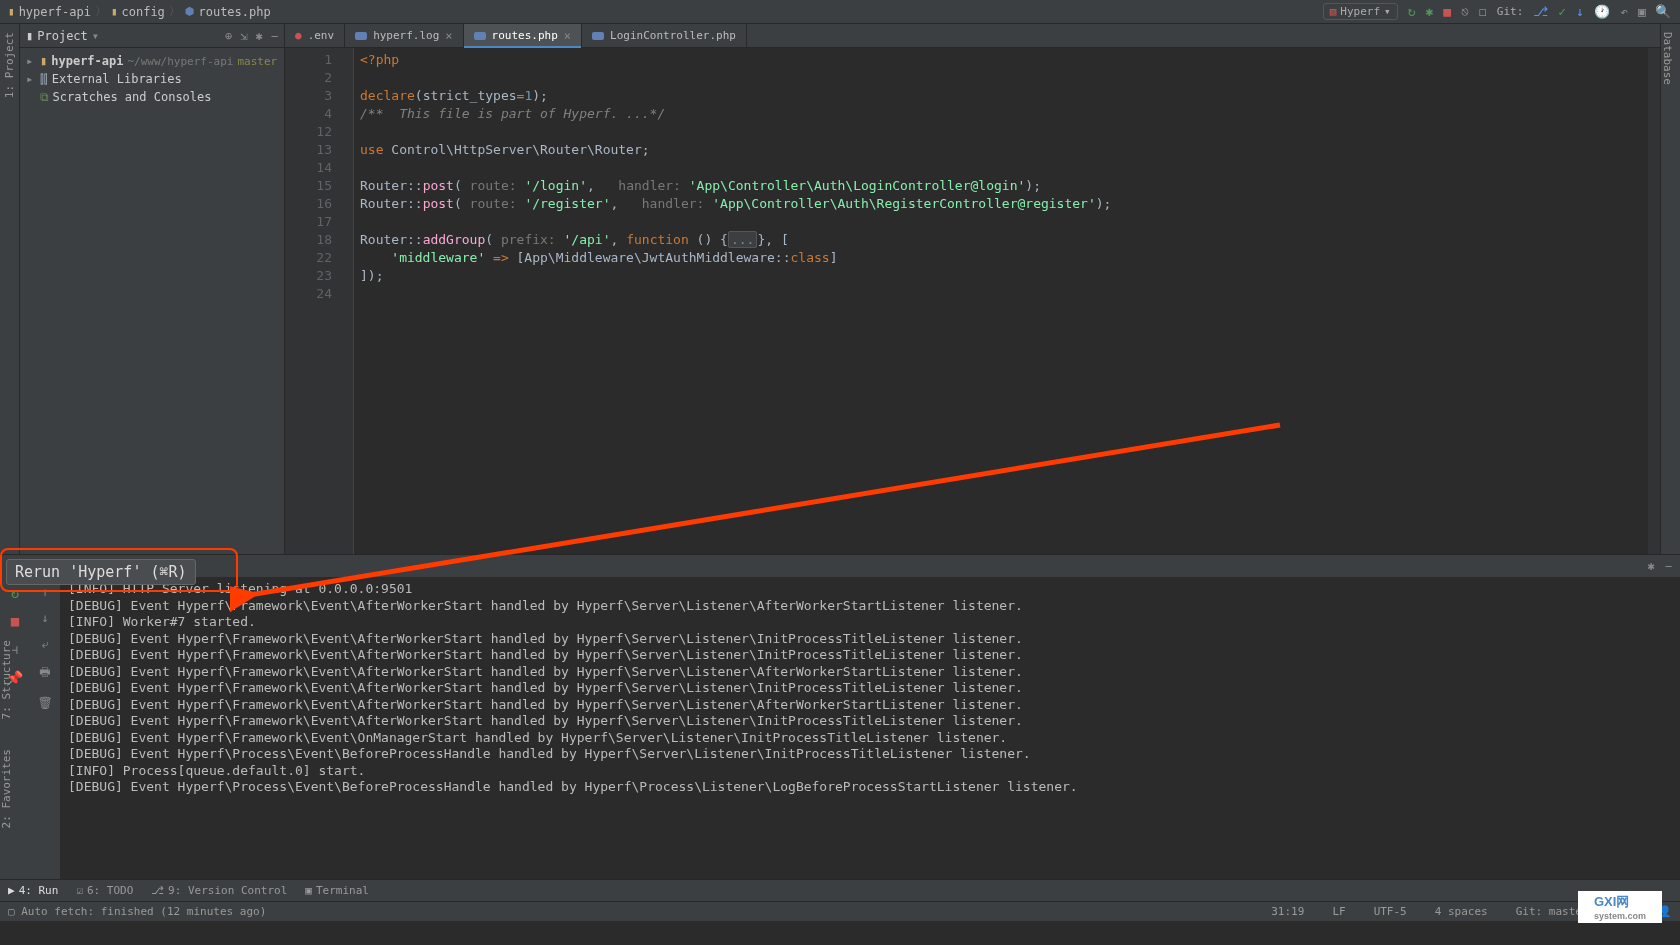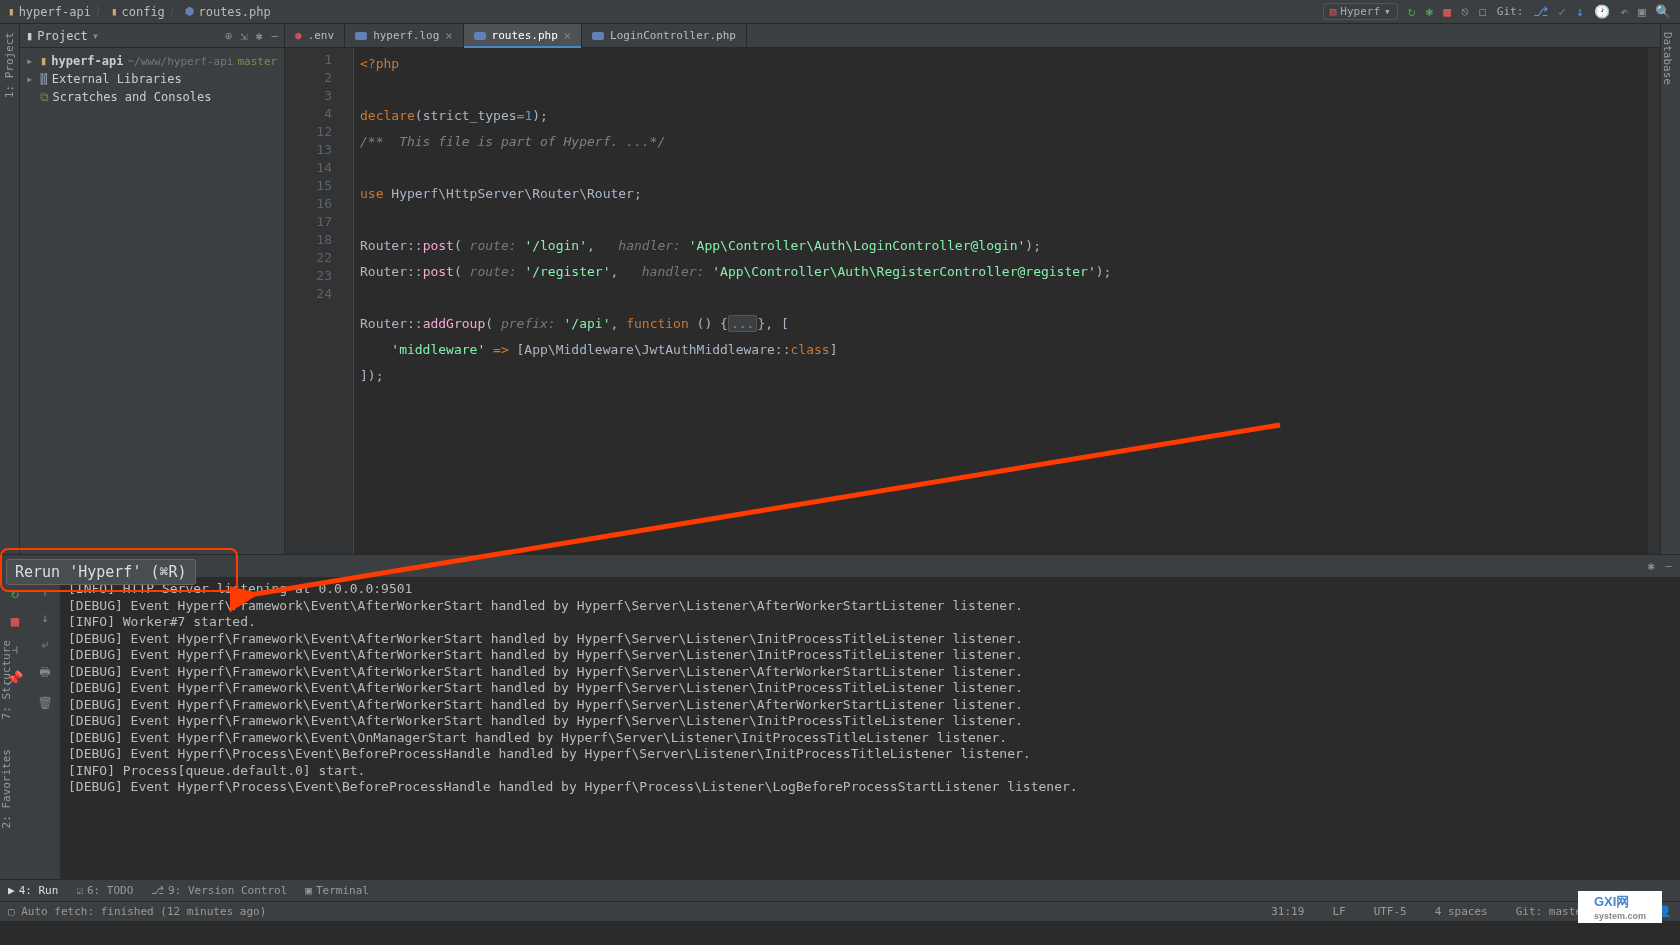--- a/index.html
+++ b/index.html
@@ -30,28 +30,28 @@
 .editor-area { flex: 1; display: flex; flex-direction: column; background: #2b2b2b; }
 .tabs { height: 24px; background: #3c3f41; display: flex; border-bottom: 1px solid #282828; }
 .tab { display: flex; align-items: center; gap: 6px; padding: 0 10px; font-size: 11px; color: #bbb; border-right: 1px solid #282828; cursor: pointer; position: relative; }
 .tab.active { background: #4e5254; color: #fff; }
 .tab .php-ico { width: 12px; height: 8px; background: #6181b6; border-radius: 2px; font-size: 6px; color:#fff; text-align:center; line-height:8px;}
 .tab .close { color: #888; font-size: 12px; }
 .tab .bar { position: absolute; bottom: -1px; left: 0; right: 0; height: 2px; background: #4a88c7; }
 .editor-body { flex: 1; display: flex; overflow: hidden; position: relative; }
 .gutter { width: 55px; background: #313335; text-align: right; padding: 3px 8px 3px 0; color: #606366; font-size: 13px; line-height: 18px; font-family: 'Menlo',monospace; }
 .fold-gutter { width: 14px; background: #313335; border-right: 1px solid #444; }
-.code { flex: 1; padding: 3px 6px; font-size: 13px; line-height: 26px; font-family: 'Menlo',monospace; white-space: pre; }
+.code { flex: 1; padding: 3px 6px; font-size: 13px; line-height: 18px; font-family: 'Menlo',monospace; white-space: pre; }
 .kw { color: #cc7832; }
 .str { color: #86efac; }
 .num { color: #6897bb; }
 .fn { color: #f9a8d4; }
 .com { color: #808080; font-style: italic; }
 .cls { color: #a9b7c6; }
-.hint { color: #787878; font-style: italic; }
+.hint { color: #787878; }
 .op { color: #cc7832; }
 .collapse-box { background:#3c3f41; border:1px solid #555; padding:0 2px; border-radius:2px; color:#888;}
 .err-stripe { width: 12px; background: #313335; }
 .console-panel { height: 325px; background: #2b2b2b; display: flex; flex-direction: column; border-top: 1px solid #282828; }
 .console-header { height: 22px; background: #3c3f41; display: flex; align-items: center; justify-content: flex-end; padding: 0 8px; gap: 10px; color: #888; }
 .console-body { flex: 1; display: flex; }
 .console-toolbar { width: 30px; background: #3c3f41; display: flex; flex-direction: column; align-items: center; padding-top: 8px; gap: 12px; color: #888; }
 .console-toolbar .ico { font-size: 14px; cursor: pointer; }
 .console-toolbar2 { width: 30px; background: #3c3f41; display: flex; flex-direction: column; align-items: center; padding-top: 8px; gap: 12px; color: #888; }
 .console-out { flex: 1; padding: 4px 8px; font-family: 'Menlo',monospace; font-size: 13px; line-height: 16.5px; color: #bbb; overflow: hidden; }
@@ -183,21 +183,21 @@
         <div>22</div>
         <div>23</div>
         <div>24</div>
       </div>
       <div class="fold-gutter"></div>
       <div class="code"><span class="kw">&lt;?php</span>
 
 <span class="kw">declare</span>(<span class="cls">strict_types</span><span class="op">=</span><span class="num">1</span>);
 <span class="com">/**  This file is part of Hyperf. ...*/</span>
 
-<span class="kw">use</span><span class="cls"> Hyperf\HttpServer\Router\Router;</span>
+<span class="kw">use</span><span class="cls"> Control\HttpServer\Router\Router;</span>
 
 <span class="cls">Router</span>::<span class="fn">post</span>(<span class="hint"> route: </span><span class="str">'/login'</span>, <span class="hint">  handler: </span><span class="str">'App\Controller\Auth\LoginController@login'</span>);
 <span class="cls">Router</span>::<span class="fn">post</span>(<span class="hint"> route: </span><span class="str">'/register'</span>, <span class="hint">  handler: </span><span class="str">'App\Controller\Auth\RegisterController@register'</span>);
 
 <span class="cls">Router</span>::<span class="fn">addGroup</span>(<span class="hint"> prefix: </span><span class="str">'/api'</span>, <span class="kw">function</span> () {<span class="collapse-box">...</span>}, [
     <span class="str">'middleware'</span><span class="op"> =&gt; </span><span class="cls">[App\Middleware\JwtAuthMiddleware</span>::<span class="kw">class</span>]
 <span>]);</span>
 </div>
       <div class="err-stripe"></div>
     </div>

